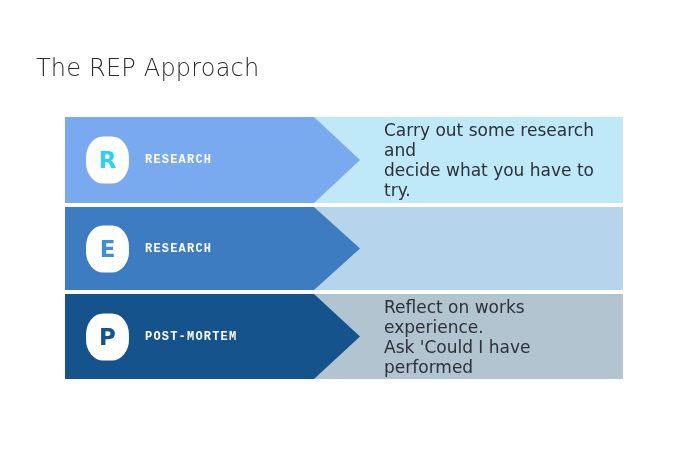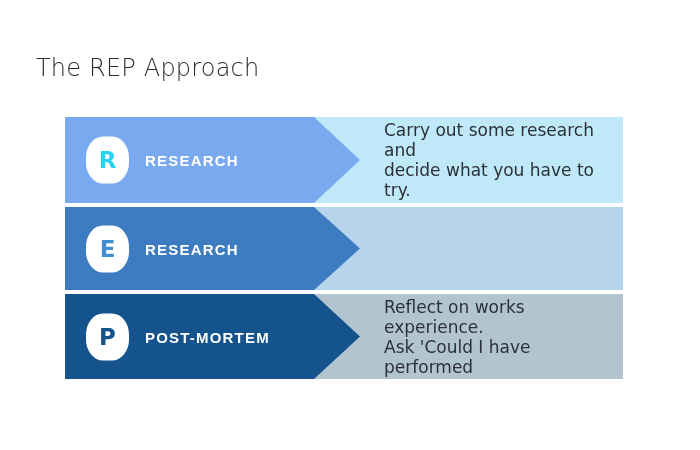--- a/index.html
+++ b/index.html
@@ -99,25 +99,25 @@
     font-family: "DejaVu Sans", sans-serif;
   }
 
   .stage-label {
     position: absolute;
     left: 80px;
     top: 50%;
     transform: translateY(-50%);
     z-index: 3;
     color: #ffffff;
-    font-size: 15px;
+    font-size: 12px;
     font-weight: 700;
     letter-spacing: 1.2px;
     white-space: nowrap;
-    font-family: Liberation Sans, sans-serif;
+    font-family: Liberation Mono, monospace;
   }
 
   .desc-text {
     position: absolute;
     left: 319px;
     top: 50%;
     transform: translateY(-50%);
     z-index: 3;
     width: 225px;
     color: #2c3138;

